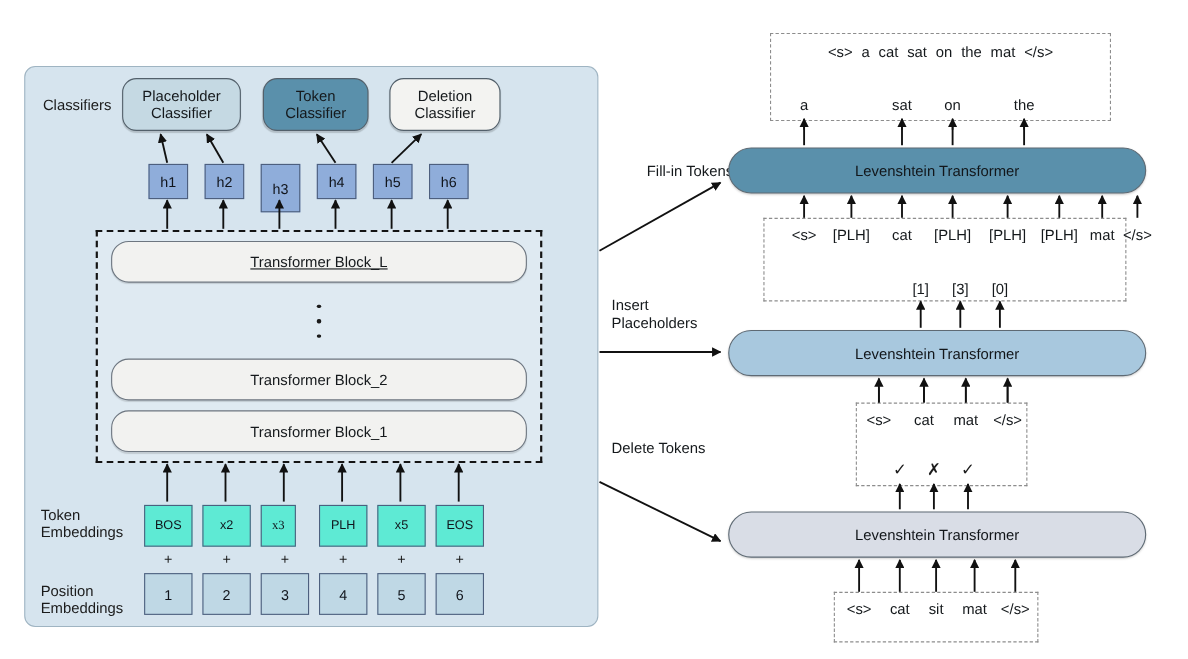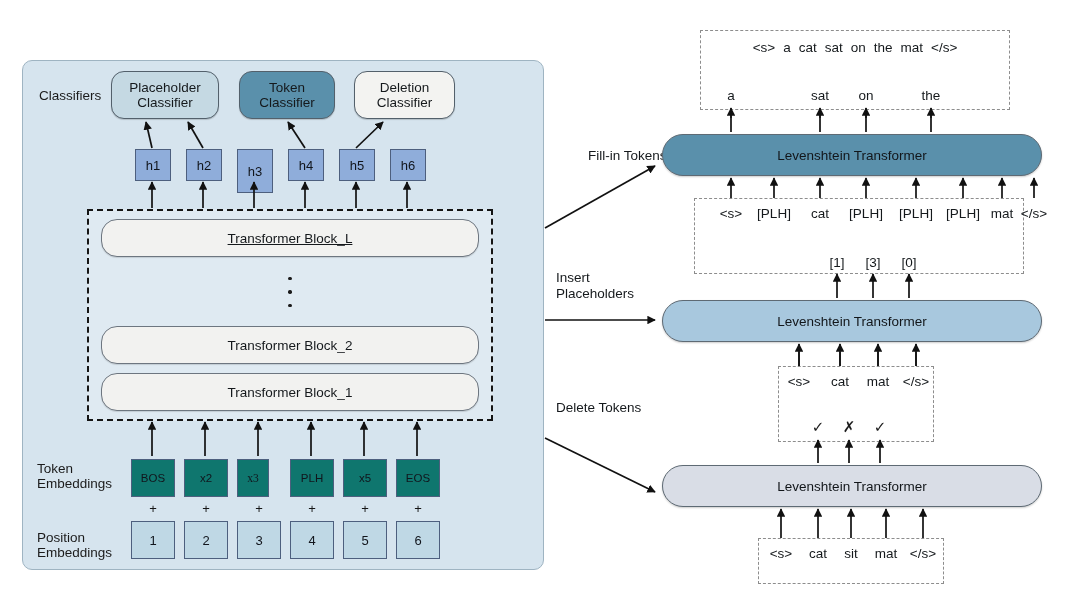--- a/index.html
+++ b/index.html
@@ -24,21 +24,21 @@
 
   .tblock{border:1.2px solid #6d7680;background:#f2f2f0;border-radius:16px;display:flex;
       align-items:center;justify-content:center;font-size:13.5px;color:#15191c;
       box-shadow:0 1px 1px rgba(0,0,0,.13);}
 
   .dots{display:flex;flex-direction:column;align-items:center;justify-content:space-between;}
   .dots i{display:block;width:3.4px;height:3.4px;border-radius:50%;background:#1a1a1a;}
 
   .embox{border:1.2px solid #4d5f7e;display:flex;align-items:center;justify-content:center;
       font-size:11.5px;color:#11151c;}
-  .tokbox{background:#0f766e;}
+  .tokbox{background:#5eead4;}
   .posbox{background:#bfd8e5;font-size:13px;}
   .plus{font-size:13px;color:#151515;text-align:center;}
 
   
   .lev{border:1.3px solid #5e6a74;border-radius:22px;display:flex;align-items:center;
       justify-content:center;font-size:13.5px;color:#12161a;
       box-shadow:0 1px 2px rgba(0,0,0,.2);}
 
   .dashed-box{border:1.4px dashed #8d8d8d;}
 

